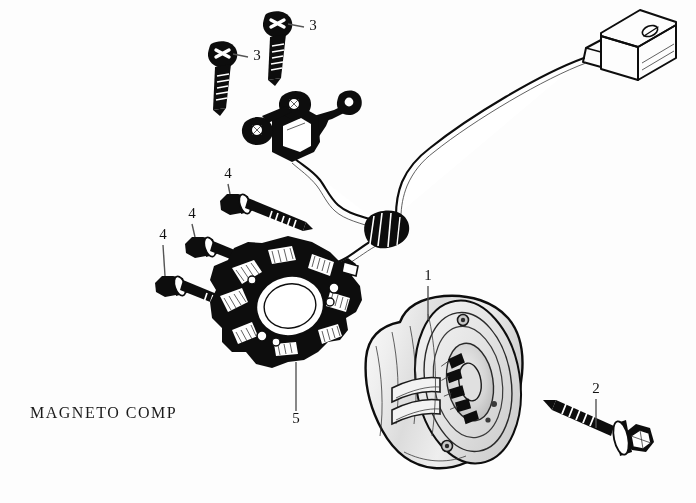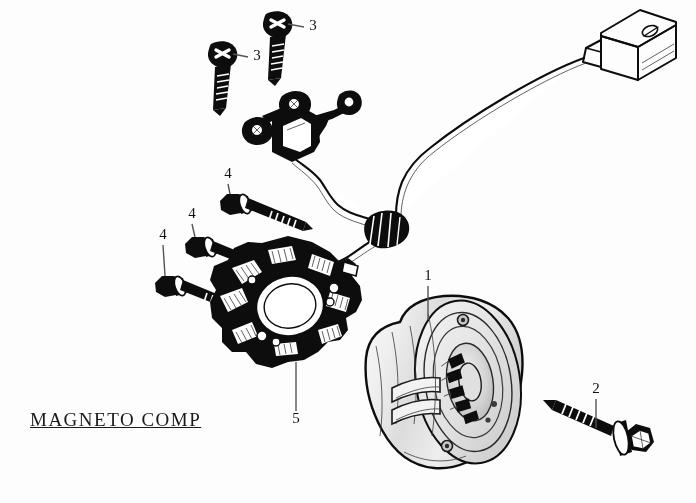--- a/index.html
+++ b/index.html
@@ -44,27 +44,26 @@
     font-family: "Liberation Serif", serif;
     font-size: 21px;
     color: #1a1a1a;
     letter-spacing: 2px;
     line-height: 1.15;
     padding-left: 10px;
     white-space: nowrap;
   }
   .title-en {
     font-family: "Liberation Serif", serif;
-    font-size: 19px;
+    font-size: 16px;
     color: #1a1a1a;
     letter-spacing: 1.5px;
     line-height: 1.2;
-    margin-top: 16px;
+    margin-top: 10px;
     white-space: nowrap;
-    text-decoration: underline;
   }
   .ink { fill: #0d0d0d; }
   .outline { fill: none; stroke: #0d0d0d; stroke-width: 2; stroke-linejoin: round; stroke-linecap: round; }
   .outline-thin { fill: none; stroke: #0d0d0d; stroke-width: 1.3; stroke-linejoin: round; stroke-linecap: round; }
   .hair { fill: none; stroke: #3a3a3a; stroke-width: 0.8; }
   .wirebody { fill: #ffffff; stroke: #0d0d0d; stroke-width: 2.1; stroke-linejoin: round; stroke-linecap: round; }
 </style>
 </head>
 <body>
 

